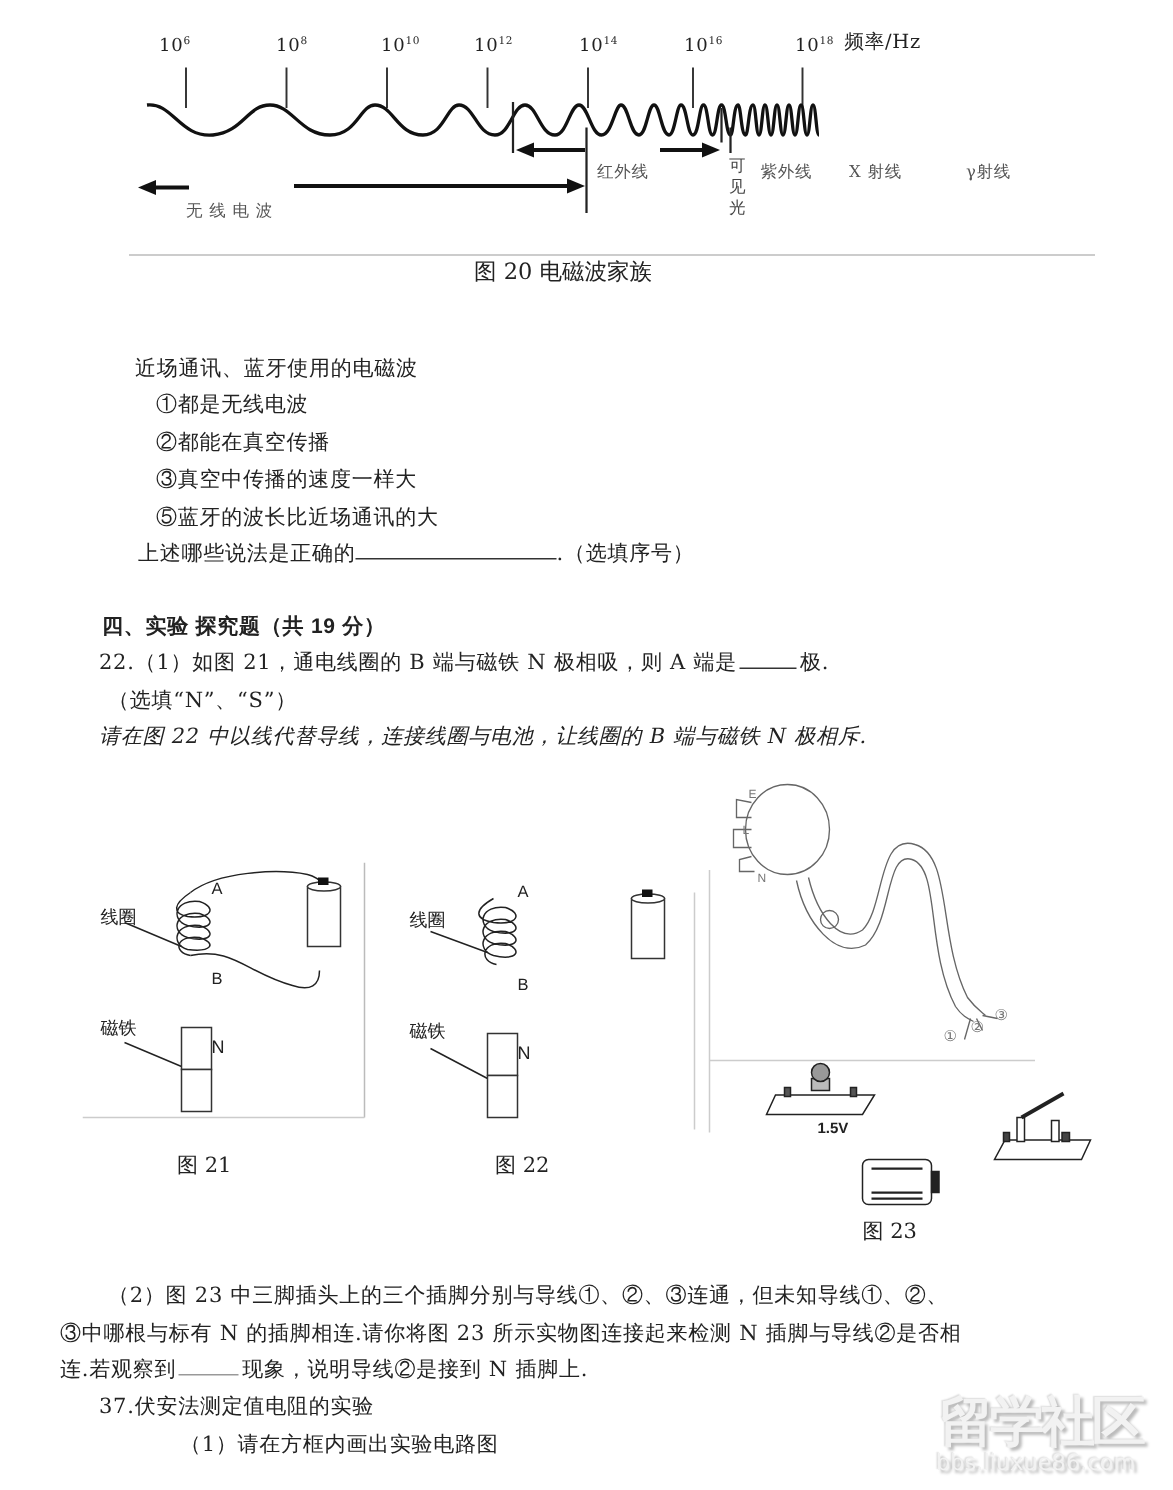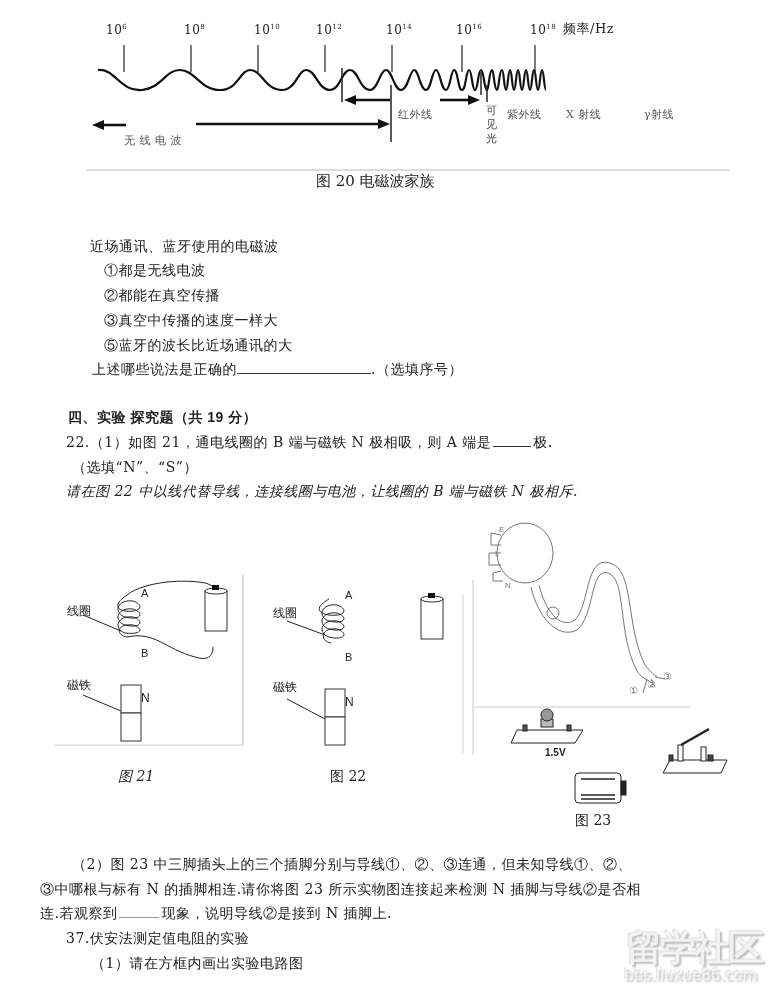--- a/index.html
+++ b/index.html
@@ -135,21 +135,21 @@
 
     <rect x="66" y="110" width="20" height="28" fill="#fff" stroke="#333"></rect>
     <rect x="66" y="138" width="20" height="28" fill="#fff" stroke="#333"></rect>
   </svg>
   <div class="abs sans" style="left:72px;top:12px;font-size:11px;">A</div>
   <div class="abs sans" style="left:72px;top:72px;font-size:11px;">B</div>
   <div class="abs" style="left:12px;top:28px;font-size:12px;">线圈</div>
   <div class="abs" style="left:12px;top:102px;font-size:12px;">磁铁</div>
   <div class="abs sans" style="left:72px;top:116px;font-size:12px;">N</div>
 </div>
-<div class="abs caption" style="left:118px;top:768px;font-style:italic;">图 21</div>
+<div class="abs caption" style="left:118px;top:768px;">图 21</div>
 
 <div class="abs" style="left:265px;top:585px;width:200px;height:170px;">
   <svg width="200" height="170">
     <g fill="none" stroke="#222" stroke-width="1">
       <path d="M64,14 C50,22 52,28 64,30 C80,32 84,24 72,20 C56,18 52,32 64,36 C80,40 84,32 72,28 C56,26 52,40 64,44 C80,48 84,40 72,36 C56,34 52,48 64,52 C80,56 84,48 72,44 C56,42 54,56 66,58"></path>
       <line x1="22" y1="36" x2="60" y2="50"></line>
       <line x1="22" y1="114" x2="60" y2="134"></line>
     </g>
 
     <rect x="156" y="14" width="22" height="40" fill="#fff" stroke="#333"></rect>
@@ -222,16 +222,16 @@
 </div>
 <div class="abs caption" style="left:575px;top:812px;">图 23</div>
 
 <div class="abs txt" style="left:72px;top:855px;">（2）图 23 中三脚插头上的三个插脚分别与导线①、②、③连通，但未知导线①、②、</div>
 <div class="abs txt" style="left:40px;top:880px;">③中哪根与标有 N 的插脚相连.请你将图 23 所示实物图连接起来检测 N 插脚与导线②是否相</div>
 <div class="abs txt" style="left:40px;top:904px;">
   <span>连.若观察到</span><span class="blank" style="width:40px;margin:0 2px;border-bottom-color:#999;"></span><span>现象，说明导线②是接到 N 插脚上.</span>
 </div>
 
 <div class="abs txt" style="left:66px;top:929px;">37.伏安法测定值电阻的实验</div>
-<div class="abs txt" style="left:91px;top:954px;">（1）请在方框内画出实验电路图</div>
+<div class="abs txt" style="left:120px;top:954px;">（1）请在方框内画出实验电路图</div>
 
 <div class="abs watermark" style="left:614px;top:924px;font-size:36px;letter-spacing:-2px;">留学社区</div>
 <div class="abs watermark" style="left:612px;top:966px;font-size:15px;font-weight:normal;">bbs.liuxue86.com</div>
 
 </body></html>

